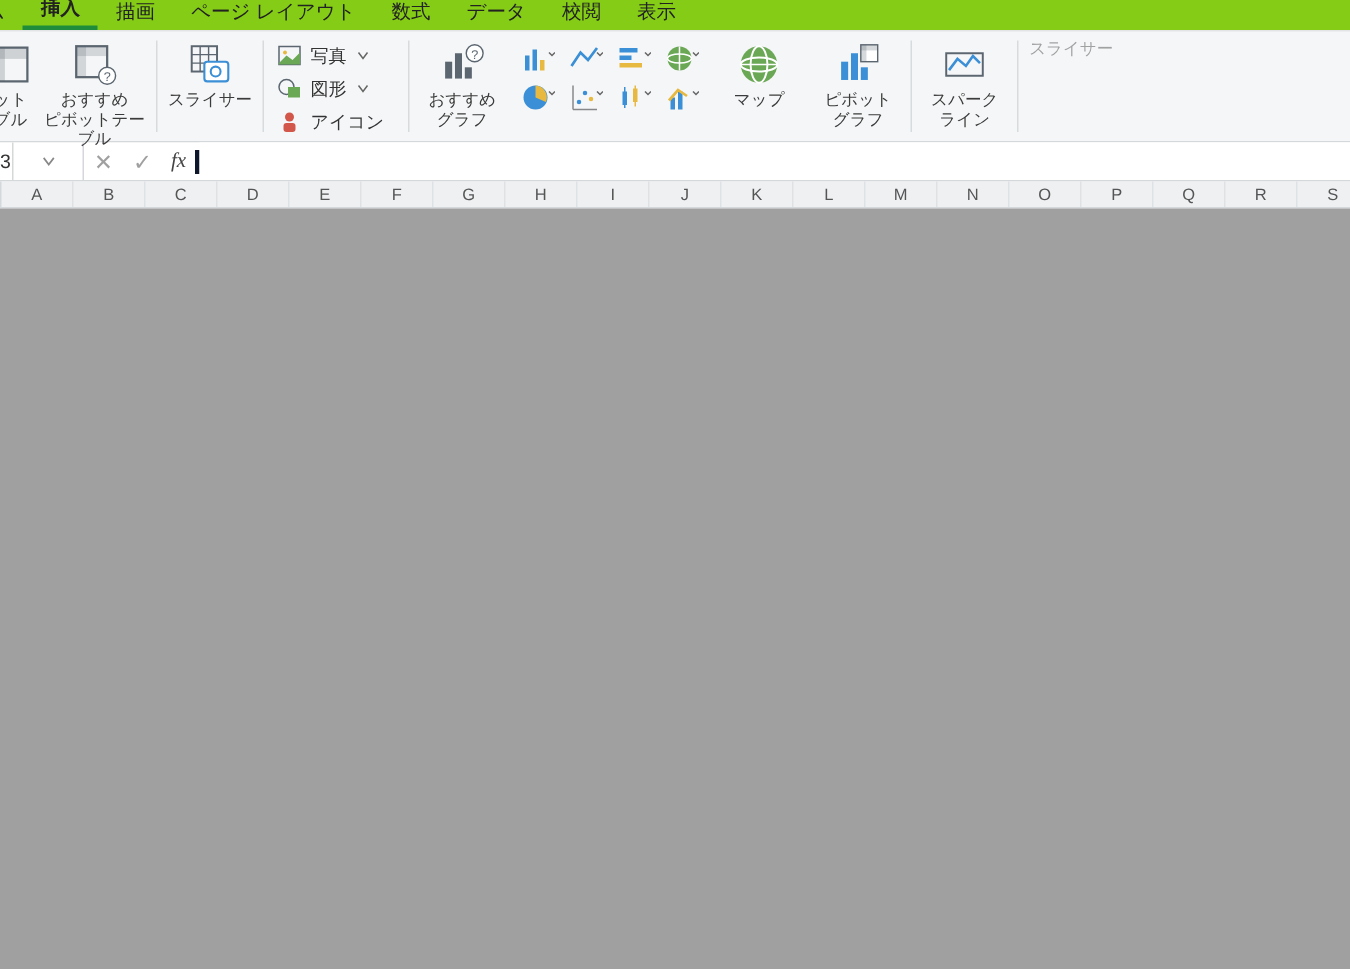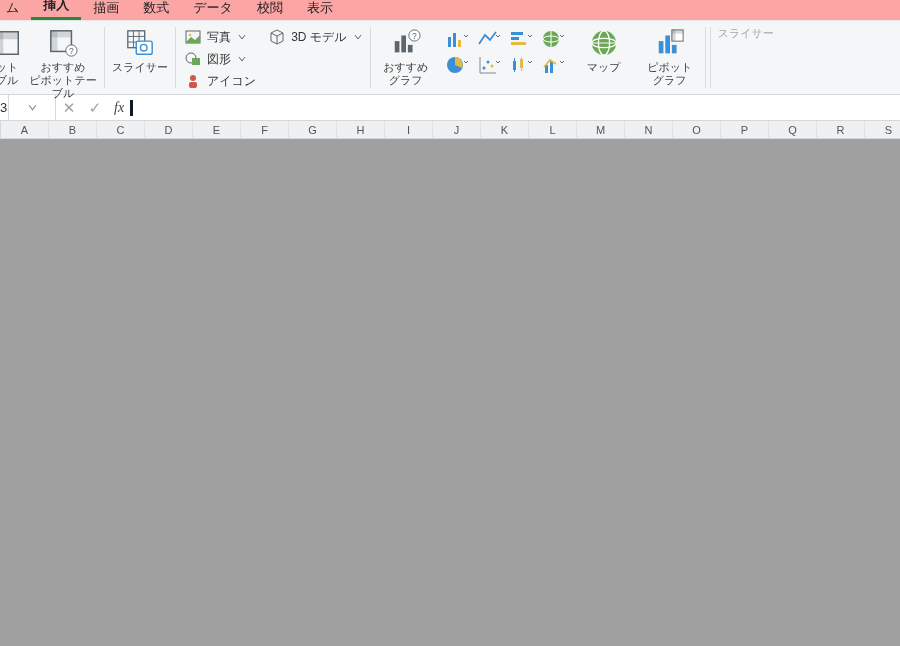--- a/index.html
+++ b/index.html
@@ -11,24 +11,24 @@
     background: #fff;
     overflow: hidden;
     color: #333;
   }
 
   
   .tabs {
     display: flex;
     align-items: flex-end;
     height: 20px;
-    padding-left: 16px;
+    padding-left: 0;
     font-size: 13px;
     color: #222;
-    background: #fca5a5;
+    background: #84cc16;
   }
   .tabs .tab {
     padding: 0 12px 3px 12px;
     cursor: pointer;
     white-space: nowrap;
   }
   .tabs .tab.cut-left { padding-left: 0; margin-left: -10px; }
   .tabs .tab.active { border-bottom: 3px solid #1f8c3b; font-weight: 600; }
 
   
@@ -188,20 +188,21 @@
     background: #a0a0a0;
   }
 </style>
 </head>
 <body>
 
 <div class="tabs">
   <div class="tab cut-left">ム</div>
   <div class="tab active">挿入</div>
   <div class="tab">描画</div>
+  <div class="tab">ページ レイアウト</div>
   <div class="tab">数式</div>
   <div class="tab">データ</div>
   <div class="tab">校閲</div>
   <div class="tab">表示</div>
 </div>
 
 <div class="ribbon">
 
   <div class="group cut-left">
     <div class="big-btn" style="width:26px">
@@ -287,33 +288,20 @@
               <rect x="4" y="9" width="8" height="6" rx="2" fill="#d2574a"></rect>
             </svg>
           </span>
         <span>アイコン</span>
       </div>
     </div>
   </div>
 
   <div class="group">
     <div class="rows">
-      <div class="row-item">
-        <span class="mini">
-            <svg viewBox="0 0 16 16">
-              <polygon points="8,1 14,4 14,12 8,15 2,12 2,4" fill="none" stroke="#5b6670"></polygon>
-              <polyline points="2,4 8,7 14,4" fill="none" stroke="#5b6670"></polyline>
-              <line x1="8" y1="7" x2="8" y2="15" stroke="#5b6670"></line>
-            </svg>
-          </span>
-        <span>3D モデル</span>
-        <span class="chev"><svg viewBox="0 0 8 8">
-              <polyline points="1,2 4,6 7,2" fill="none" stroke="#666"></polyline>
-            </svg></span>
-      </div>
     </div>
   </div>
 
   <div class="sep"></div>
 
   <div class="group">
     <div class="big-btn">
       <span class="icon">
         <svg viewBox="0 0 32 32">
             <rect x="4" y="14" width="5" height="12" fill="#5b6670"></rect>
@@ -421,20 +409,31 @@
             <rect x="18" y="2" width="4" height="12" fill="#5b6670" opacity=".25"></rect>
             <rect x="18" y="2" width="12" height="4" fill="#5b6670" opacity=".25"></rect>
           </svg>
       </span>
       <span class="lbl two"><span>ピボット</span><br><span>グラフ</span></span>
     </div>
   </div>
 
   <div class="sep"></div>
 
+  <div class="group">
+    <div class="big-btn">
+      <span class="icon">
+        <svg viewBox="0 0 32 32">
+            <rect x="3" y="8" width="26" height="16" fill="none" stroke="#5b6670" stroke-width="1.4"></rect>
+            <polyline points="5,20 11,12 17,17 22,10 27,15" fill="none" stroke="#3a8fd6" stroke-width="1.8"></polyline>
+          </svg>
+      </span>
+      <span class="lbl two"><span>スパーク</span><br><span>ライン</span></span>
+    </div>
+  </div>
 
   <div class="sep"></div>
 
   <div class="group">
     <div class="big-btn disabled">
 
       <span class="lbl">スライサー</span>
     </div>
   </div>
 

